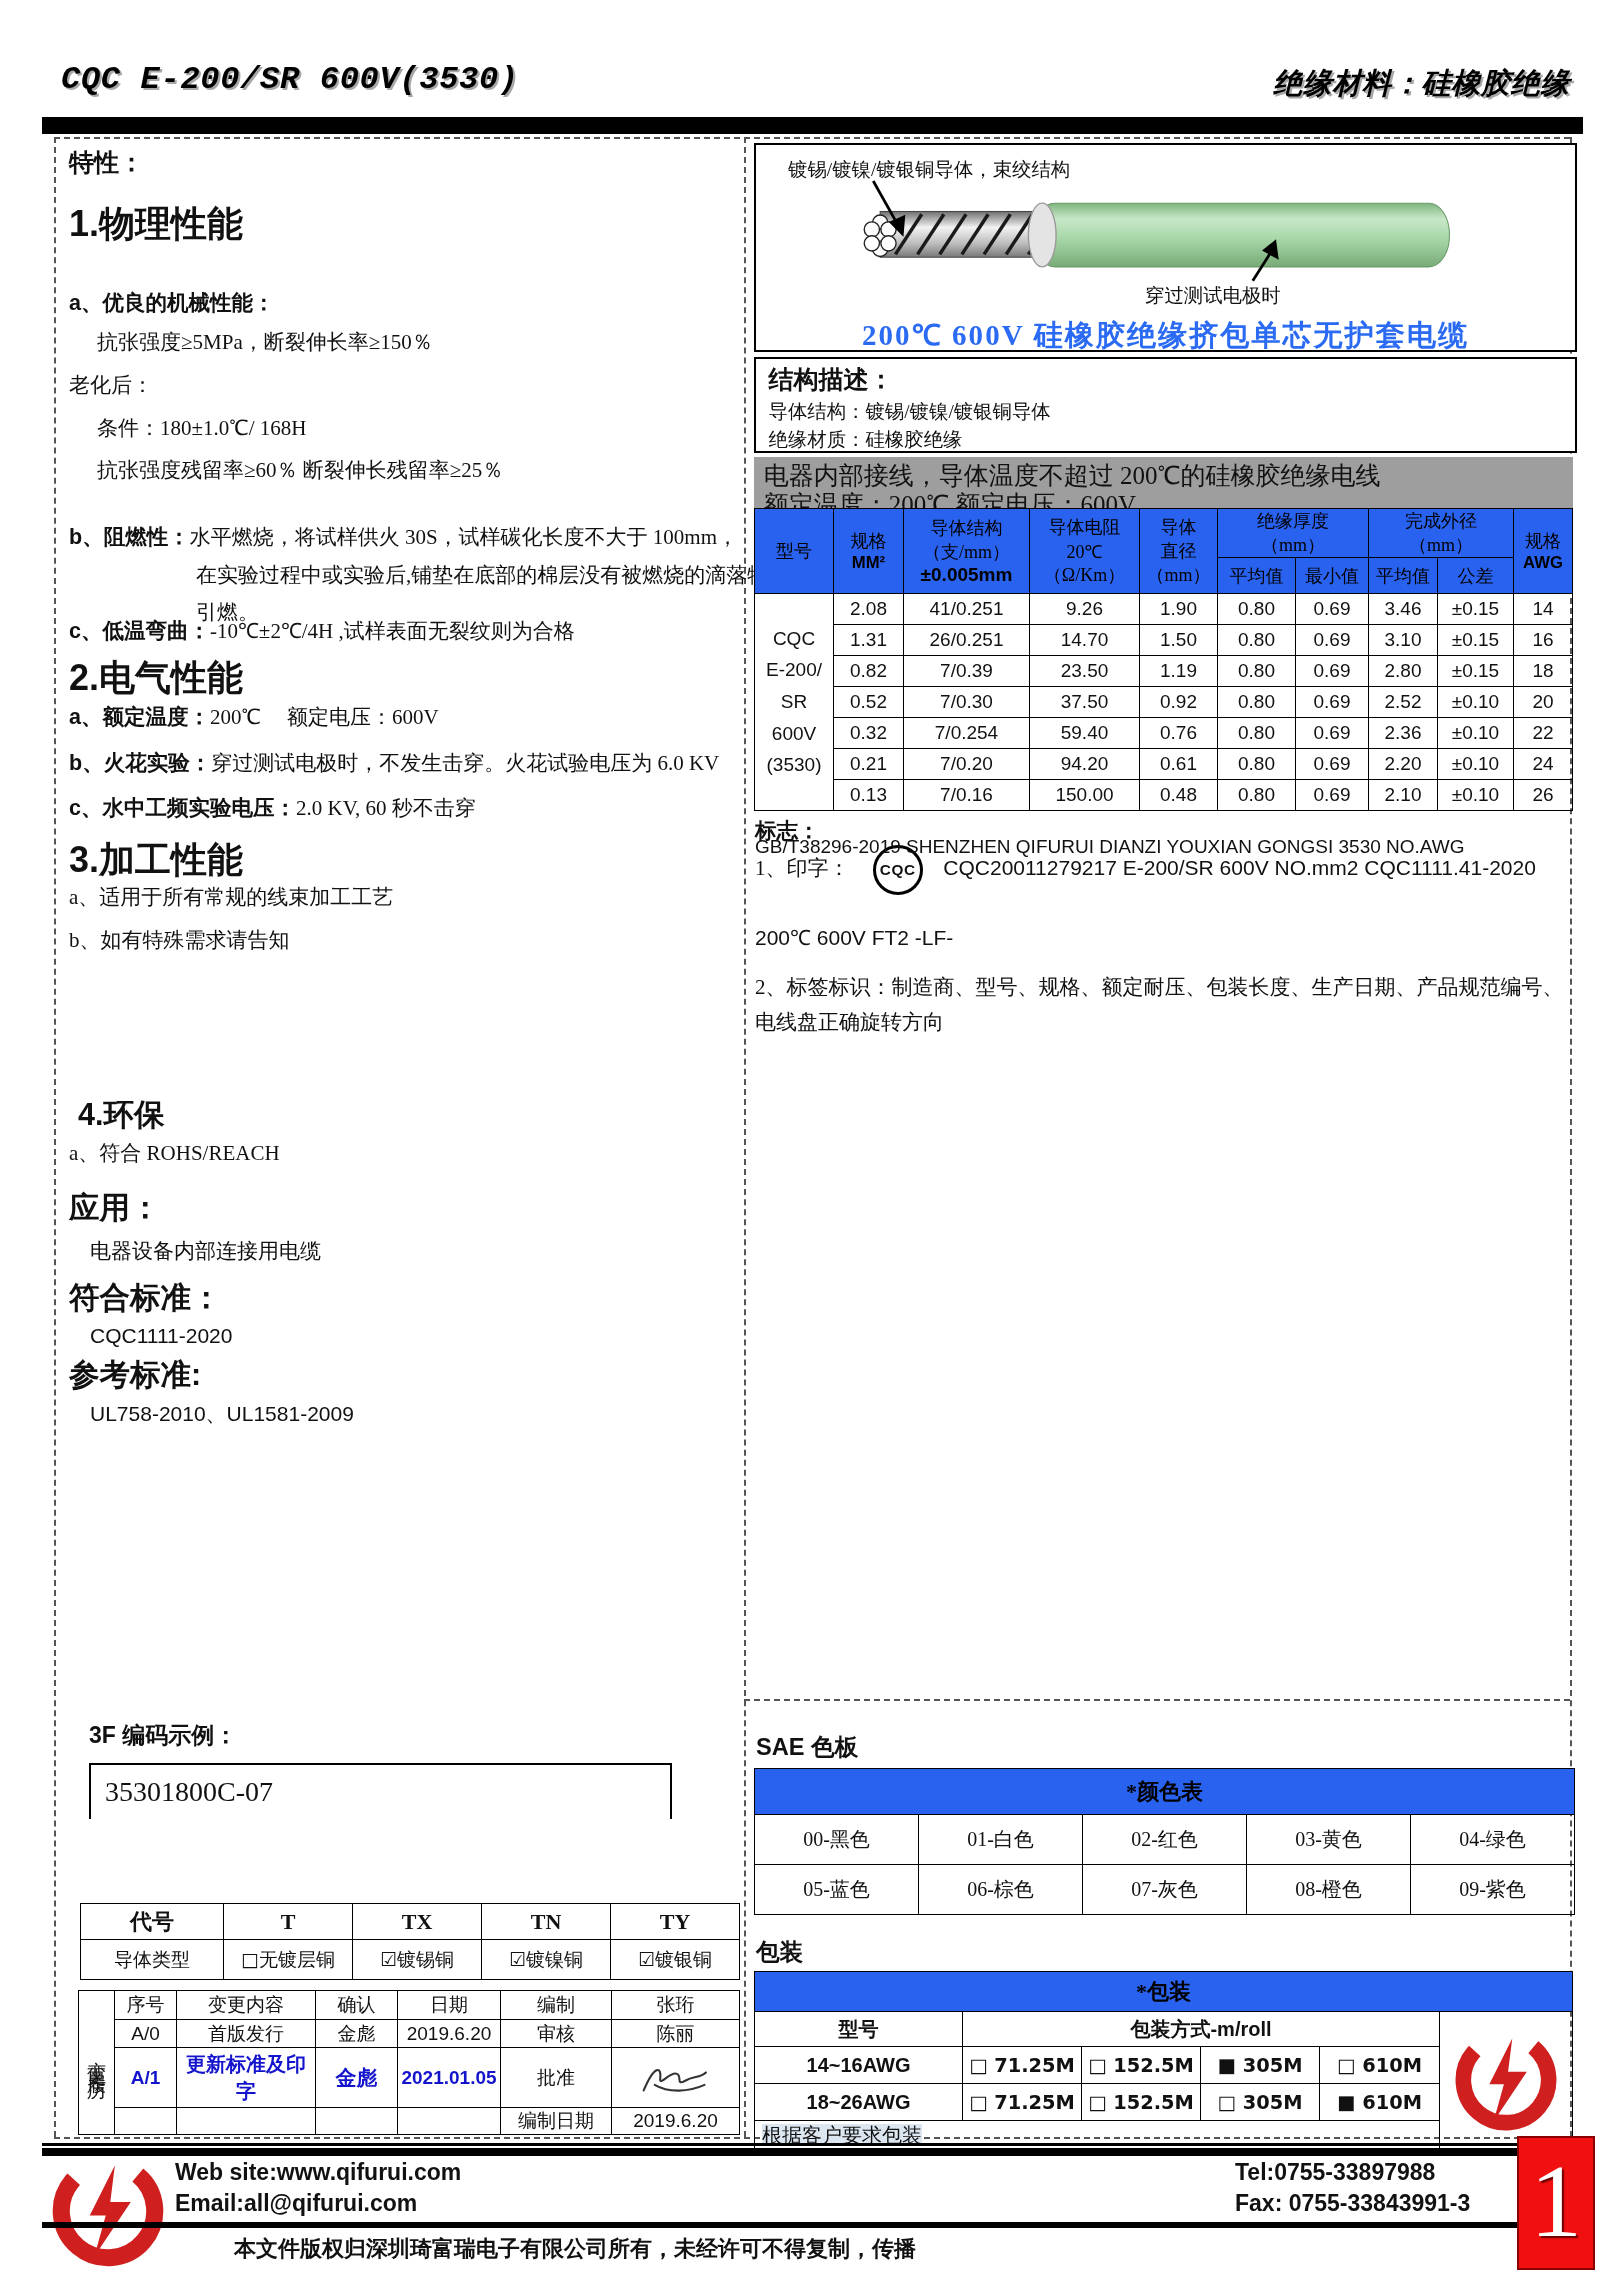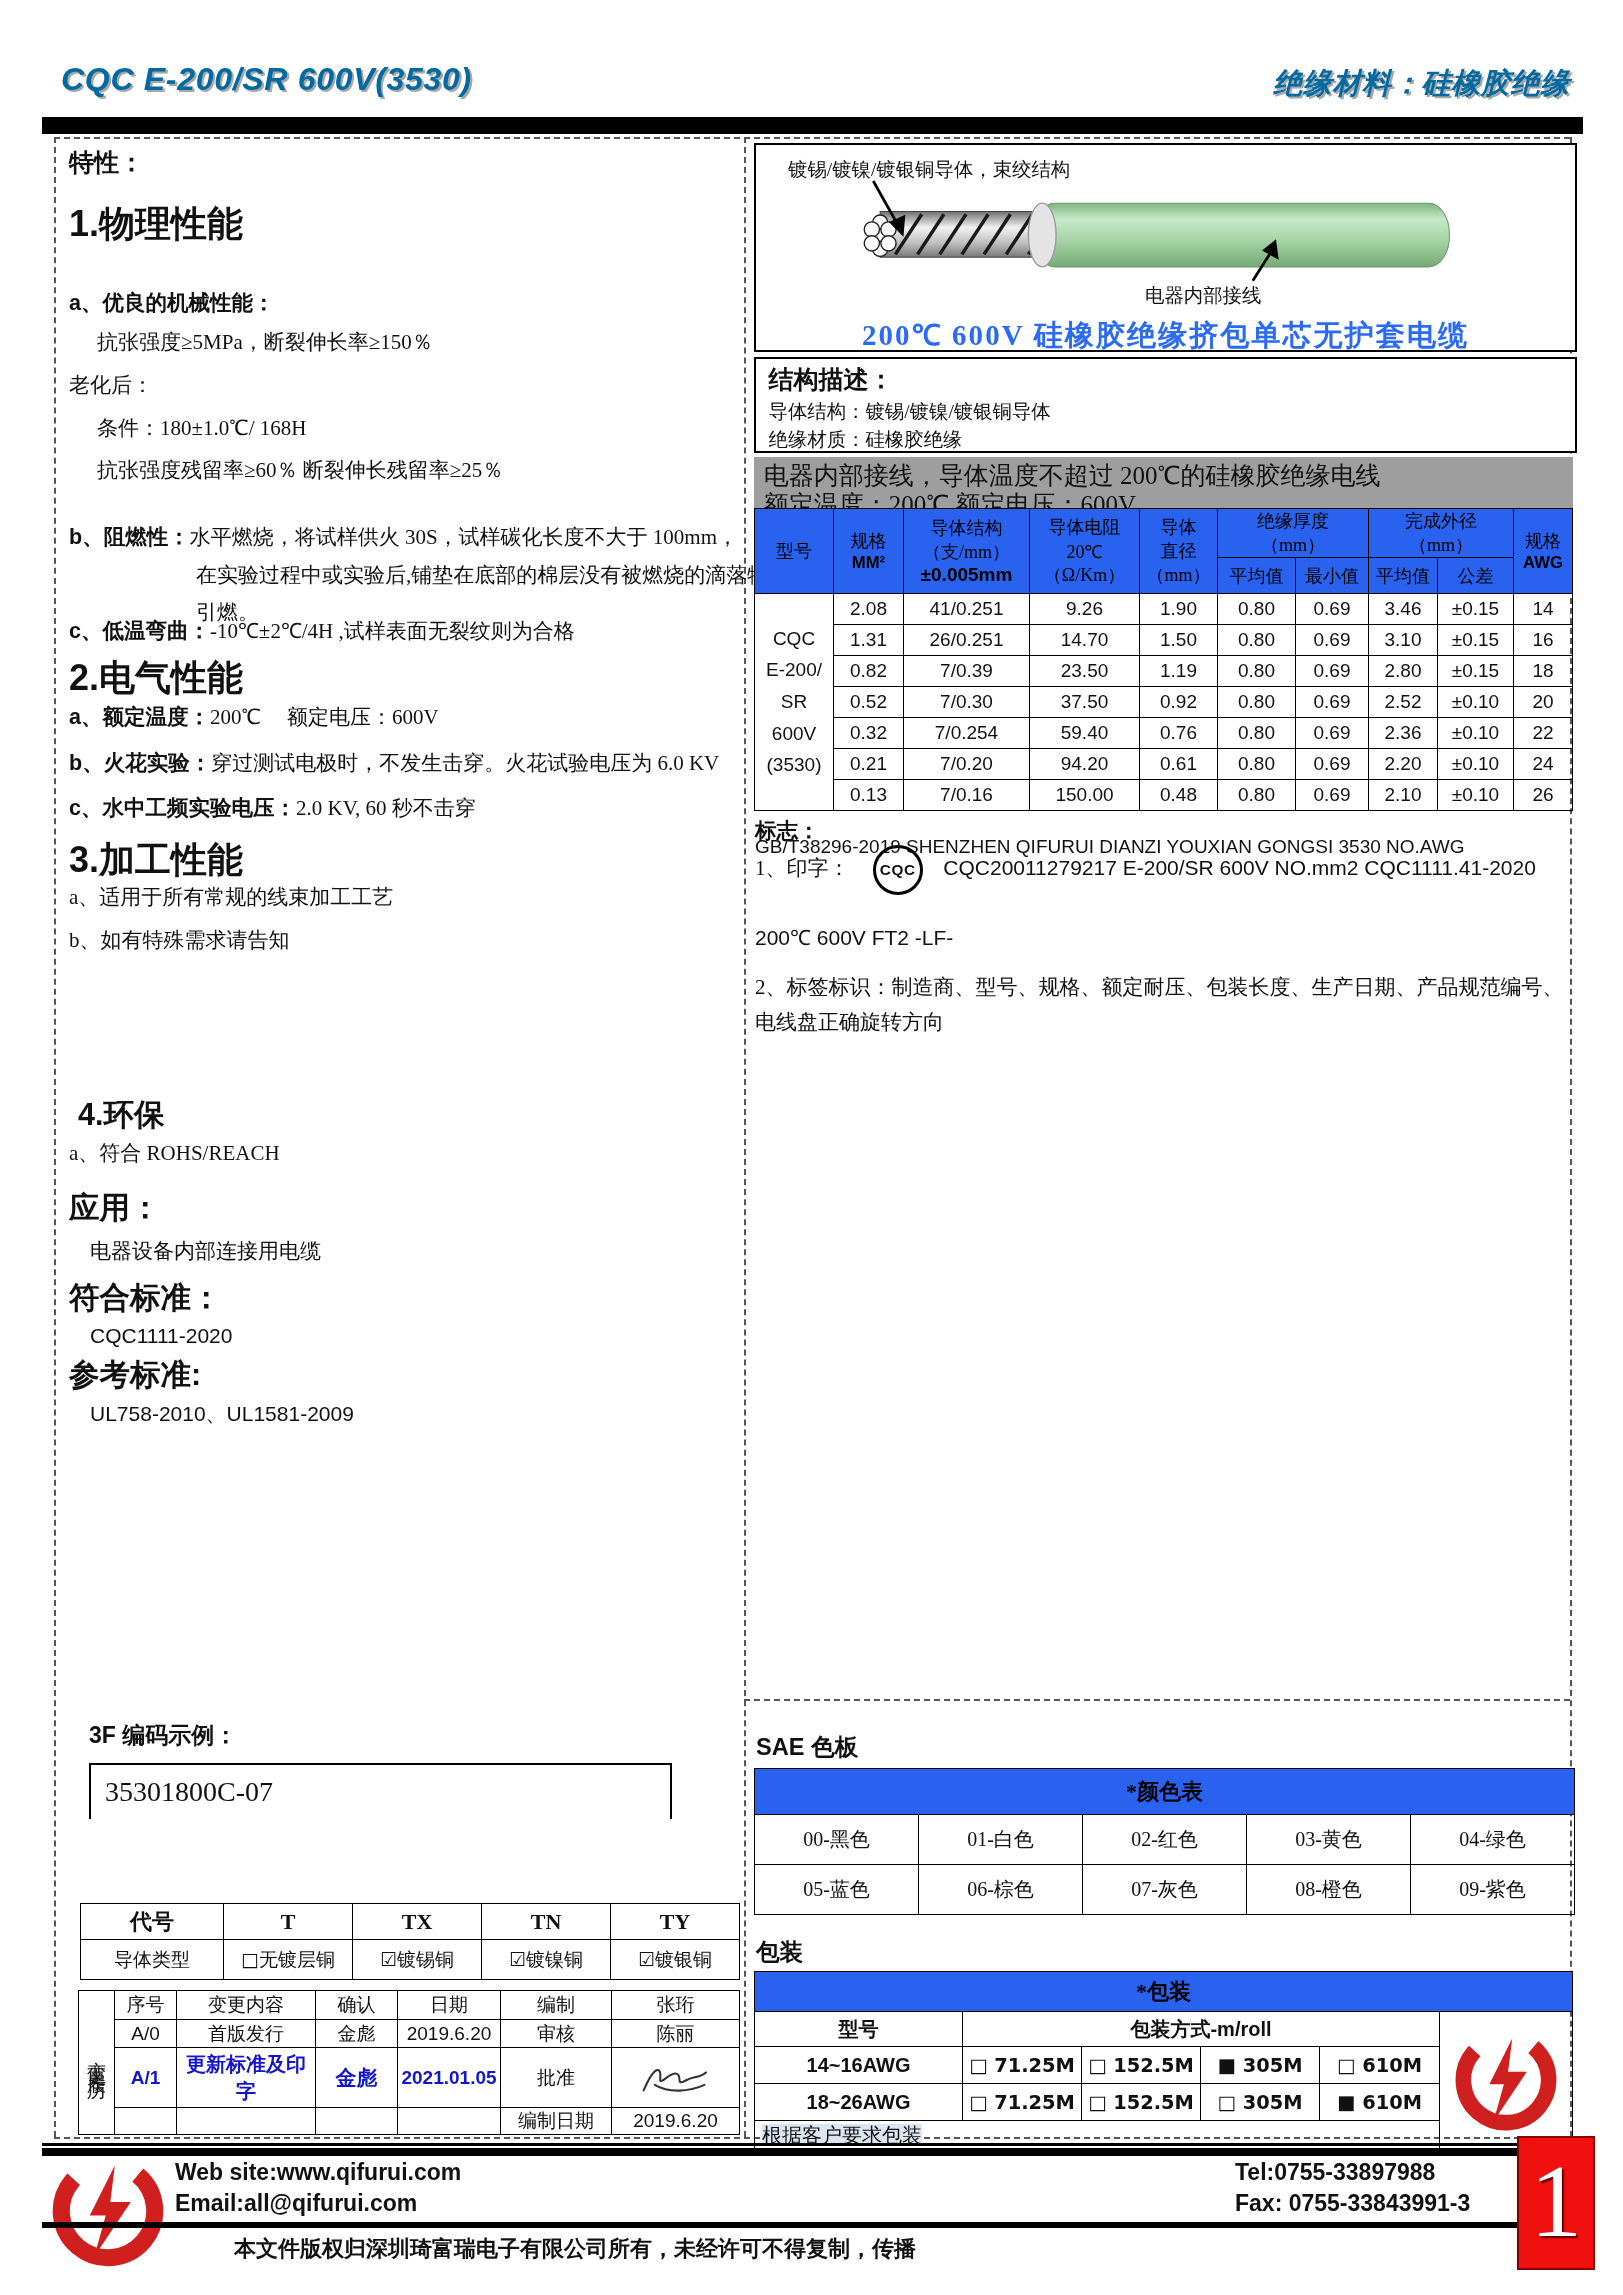--- a/index.html
+++ b/index.html
@@ -5,22 +5,22 @@
   html,body{margin:0;padding:0;background:#fff;}
   body{width:1623px;height:2295px;position:relative;overflow:hidden;
        font-family:"Liberation Serif", serif;color:#111;}
   .abs{position:absolute;}
   .sans{font-family:"Liberation Sans", sans-serif;}
   .serif{font-family:"Liberation Serif", serif;}
   .b{font-weight:bold;}
   .ctr{text-align:center;}
   .nowrap{white-space:nowrap;}
   
-  .doc-title{font-size:32px;font-weight:bold;color:#0369a1;letter-spacing:0.7px;
-             text-shadow:2.1px 2.1px 0 #a8a8a8;font-family:Liberation Sans, sans-serif;font-style:italic;}
+  .doc-title{font-size:32px;font-weight:bold;color:#000000;letter-spacing:0.7px;
+             text-shadow:2.1px 2.1px 0 #a8a8a8;font-family:Liberation Mono, monospace;font-style:italic;}
   .black-bar{background:#000;}
   .dash-v{border-left:2.1px dashed #555;width:0;}
   .dash-h{border-top:2.1px dashed #555;height:0;}
   
   .h1{font-size:36px;font-weight:bold;font-family:"Liberation Sans",sans-serif;}
   .h2{font-size:30.5px;font-weight:bold;font-family:"Liberation Sans",sans-serif;}
   .h3{font-size:25px;font-weight:bold;font-family:"Liberation Sans",sans-serif;}
   .lbl{font-size:21.5px;font-weight:bold;font-family:"Liberation Sans",sans-serif;}
   .txt{font-size:21px;}
   
@@ -229,21 +229,21 @@
     <rect x="400" y="84" width="600" height="92" rx="30" ry="45" fill="url(#sheathG)" stroke="#6a9a6a" stroke-width="1.5"></rect>
     <ellipse cx="412" cy="130" rx="20" ry="46" fill="#e4e4e4" stroke="#9a9a9a" stroke-width="2"></ellipse>
 
     <g stroke="#000" stroke-width="4" fill="#000">
       <line x1="168" y1="52" x2="204" y2="116"></line>
       <polygon points="210,128 194,112 212,104"></polygon>
       <line x1="716" y1="196" x2="744" y2="152"></line>
       <polygon points="748,140 733,152 751,162"></polygon>
     </g>
   </svg>
-  <div class="abs serif" style="left:389px;top:137px;font-size:19.4px;">电器内部接线</div>
+  <div class="abs serif" style="left:389px;top:137px;font-size:19.4px;">穿过测试电极时</div>
   <div class="abs cap-blue ctr" style="left:0;top:161px;width:100%;margin-top:8px;">200℃  600V 硅橡胶绝缘挤包单芯无护套电缆</div>
 </div>
 
 <div class="abs box" style="left:754px;top:357px;width:819px;height:92px;">
   <div class="abs" style="left:12.5px;top:4.2px;font-size:25px;font-weight:bold;">结构描述：</div>
   <div class="abs serif" style="left:12.5px;top:39px;font-size:19.4px;">导体结构：镀锡/镀镍/镀银铜导体</div>
   <div class="abs serif" style="left:12.5px;top:67px;font-size:19.4px;">绝缘材质：硅橡胶绝缘</div>
 </div>
 
 <div class="abs graybar" style="left:754px;top:457px;width:819px;height:51px;">

